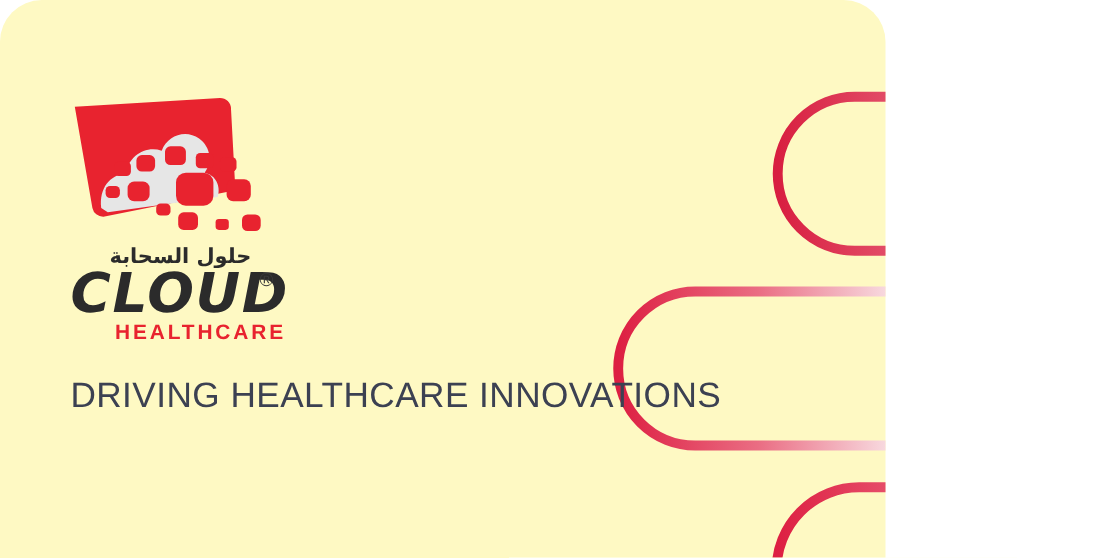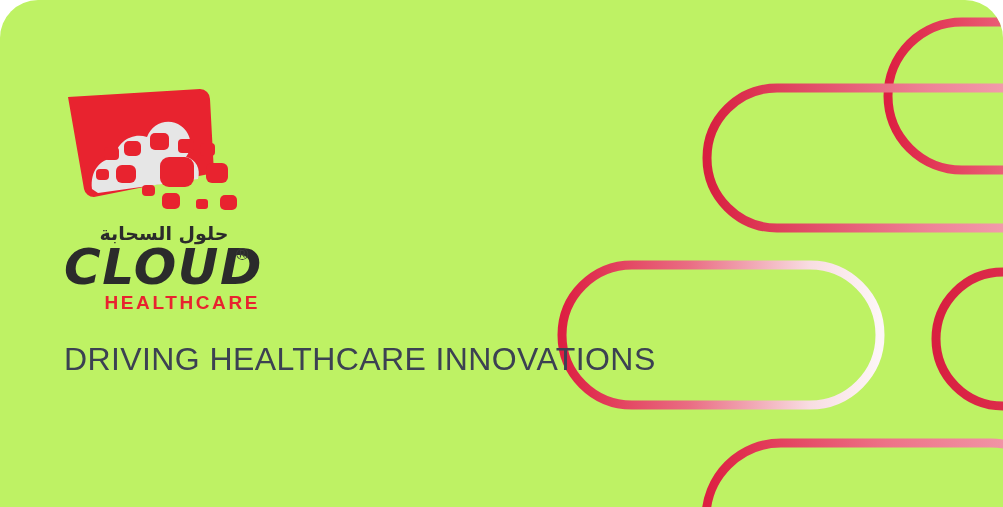--- a/index.html
+++ b/index.html
@@ -1,22 +1,22 @@
 <!DOCTYPE html>
 <html><head>
 <meta charset="utf-8">
 <style>
   html,body{margin:0;padding:0;background:#ffffff;}
   body{width:1003px;height:507px;overflow:hidden;
        font-family:"Liberation Sans","DejaVu Sans",sans-serif;}
 
   #card{
     position:relative;
-    width:1003px;height:507px;
-    background:#bef264;
+    width:805px;height:507px;
+    background:#fef9c3;
     border-radius:38px 38px 0 0;
     overflow:hidden;
   }
 
   
   #deco{position:absolute;inset:0;width:1003px;height:507px;}
 
   
   #logo-block{
     position:absolute;

